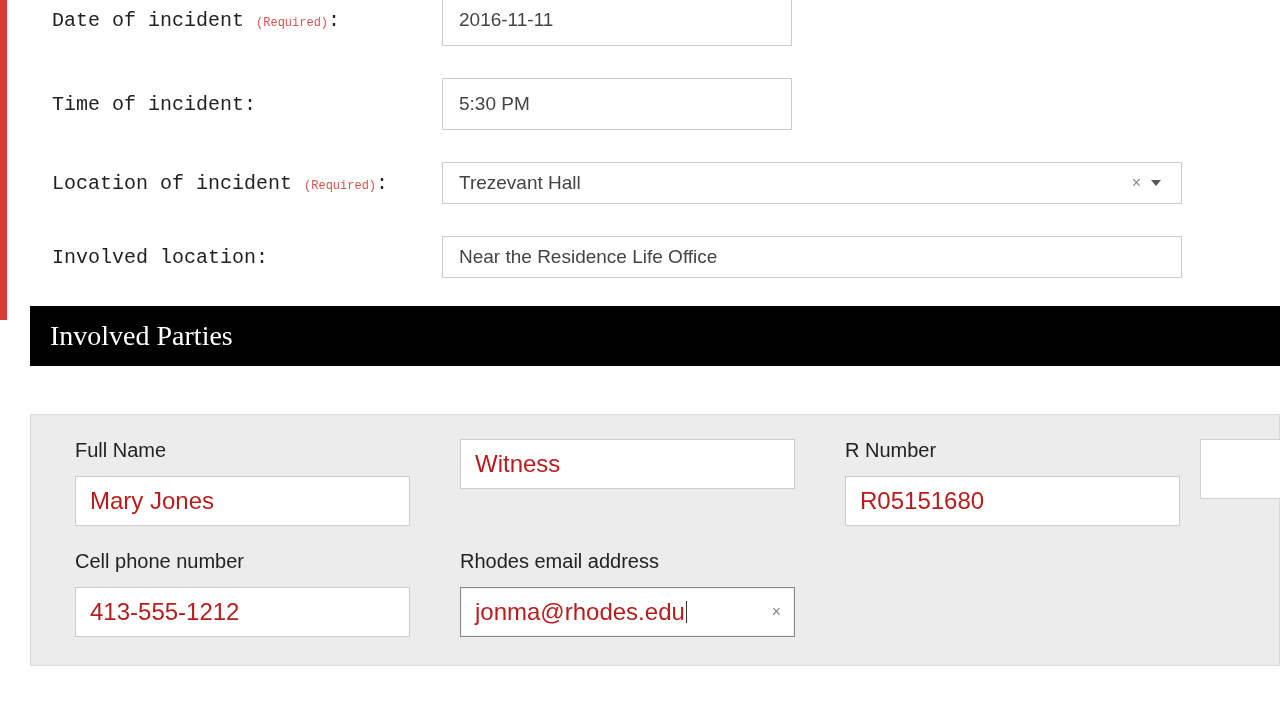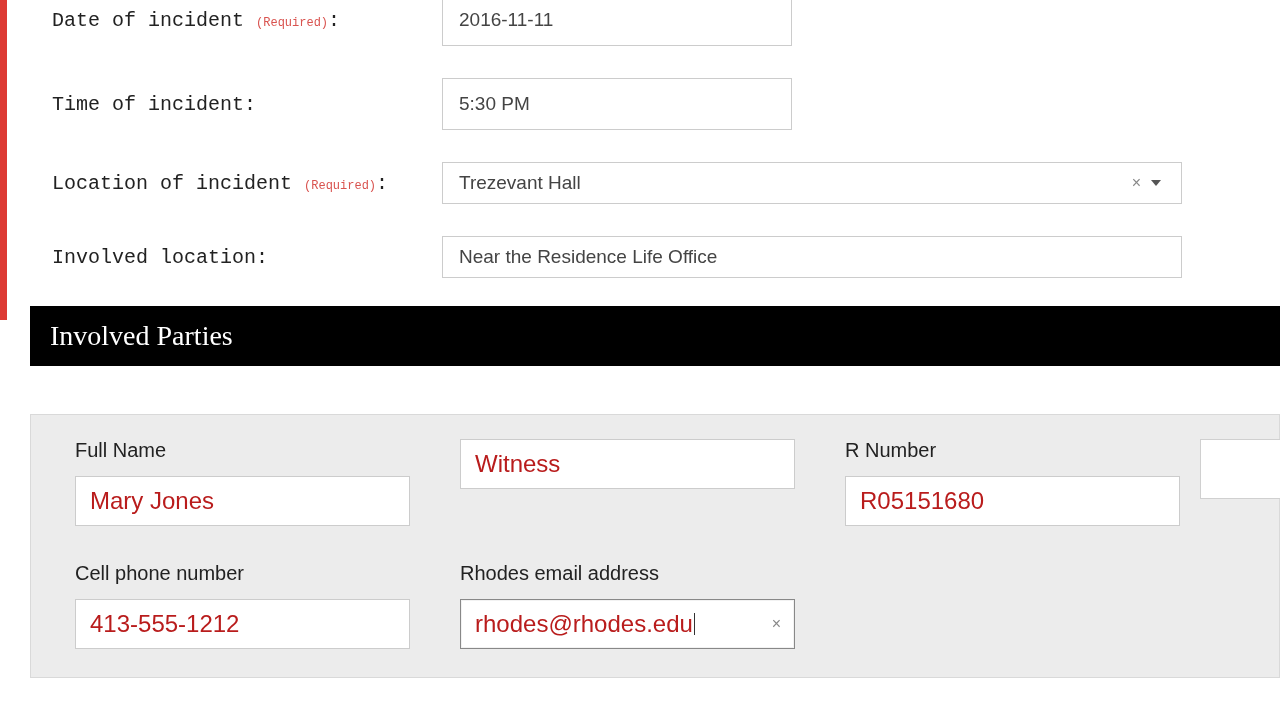--- a/index.html
+++ b/index.html
@@ -88,21 +88,21 @@
     padding: 0 14px;
     font-size: 24px;
     color: #b91c1c;
   }
   .pinput.focused { border-color: #888; box-shadow: inset 0 0 0 1px rgba(0,0,0,0.05); }
   .email-wrap { position:relative; }
   .email-wrap .clear-x {
     position:absolute; right:14px; top:50%; transform:translateY(-50%);
     color:#888; font-size:16px;
   }
-  .row2 { margin-top: 36px; align-items: center; }
+  .row2 { margin-top: 24px; align-items: center; }
   .corner-btn {
     position:absolute;
     right:-1px; top:24px;
     width:80px; height:60px;
     background:#fff;
     border:1px solid #d0d0d0;
     border-right:none;
   }
   .caret-input { 
     display:flex; align-items:center; justify-content:space-between;
@@ -191,21 +191,21 @@
     <div class="pcol">
       <div class="plabel">Cell phone number</div>
       <div class="pinput" style="display:flex;align-items:center;">
         <span>413-555-1212</span>
       </div>
     </div>
     <div class="pcol">
       <div class="plabel">Rhodes email address</div>
       <div class="email-wrap">
         <div class="pinput focused" style="display:flex;align-items:center;">
-          <span>rhodes@rhodes.edu</span>
+          <span>jonma@rhodes.edu</span>
             <span class="text-cursor"></span>
         </div>
         <span class="clear-x">×</span>
       </div>
     </div>
   </div>
 
 </div>
 
 </body></html>

